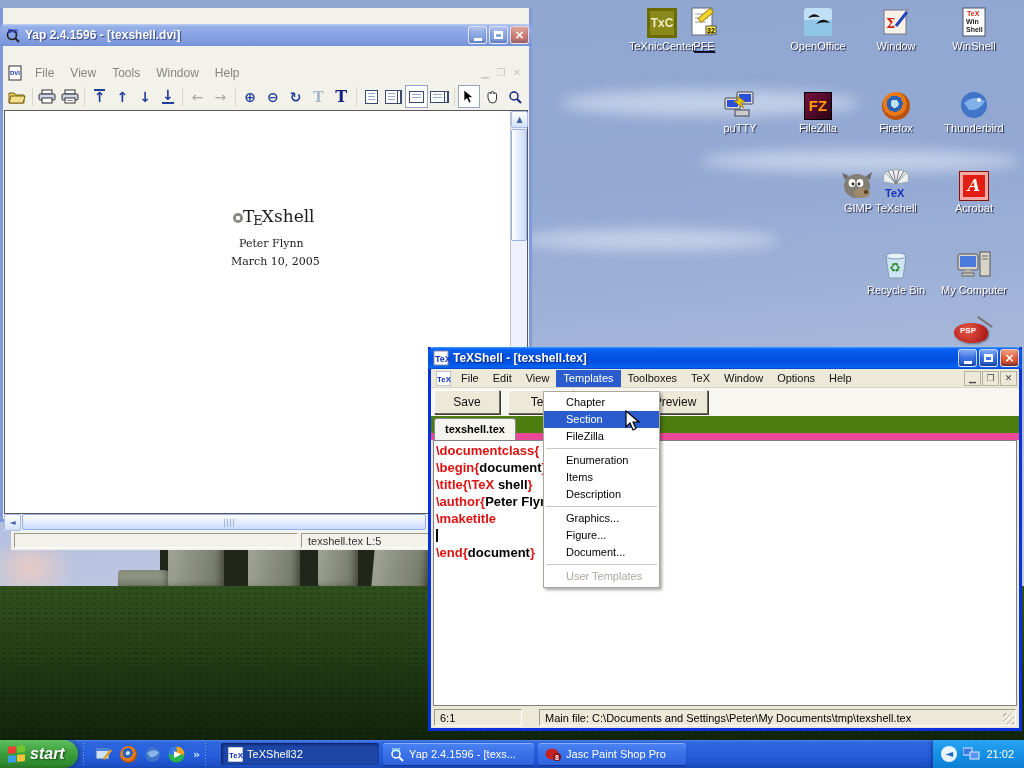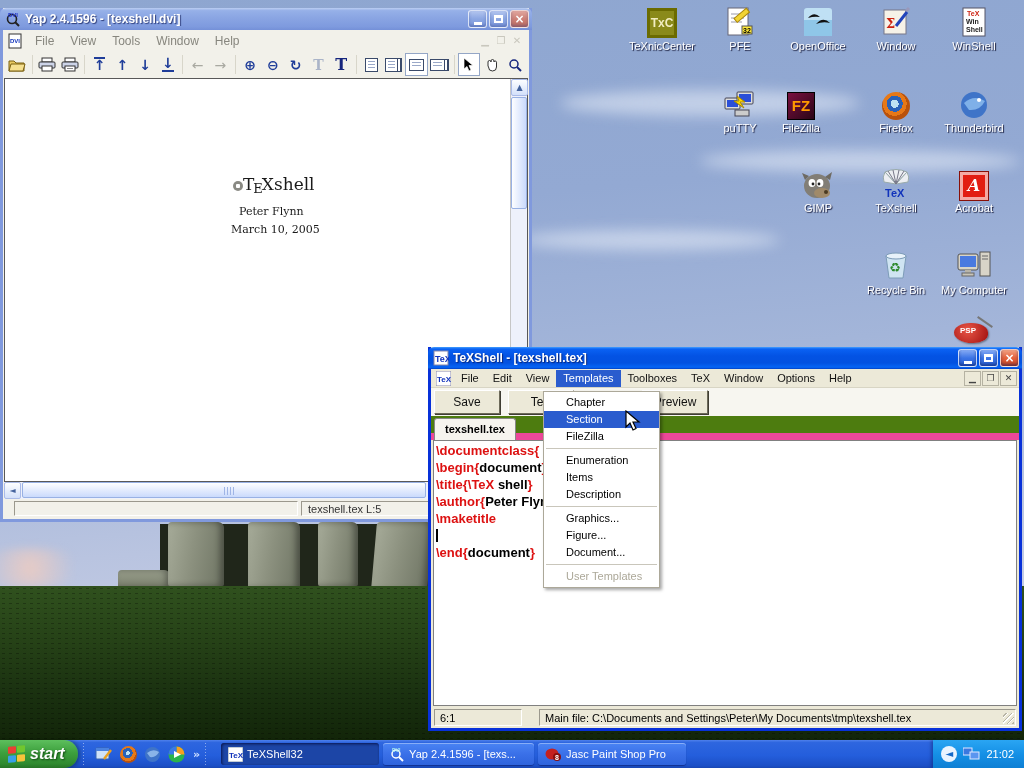--- a/index.html
+++ b/index.html
@@ -33,21 +33,21 @@
   .titlebar .ttext{flex:1;color:#fff;font-weight:bold;font-size:12px;white-space:nowrap;overflow:hidden;
     text-shadow:1px 1px 1px rgba(10,20,80,.7);padding-left:4px;}
   .wbtn{width:19px;height:18px;border-radius:3px;margin-left:2px;display:flex;align-items:center;justify-content:center;
     border:1px solid rgba(255,255,255,.7);color:#fff;font:bold 12px/1 "DejaVu Sans",sans-serif;}
   .g-min{width:8px;height:3px;background:#fff;margin-top:9px;}
   .g-max{width:9px;height:8px;border:2px solid #fff;border-top-width:3px;}
 
   
   .yap{left:0;top:8px;width:532px;height:514px;background:#f2f1ea;
     border:3px solid #8099dd;border-top:none;}
-  .yap .titlebar{margin:0 -3px;height:22px;
+  .yap .titlebar{margin:16px -3px;height:22px;
     background:linear-gradient(180deg,#bccef2 0%,#96b0e8 12%,#8aa5e3 45%,#7e9ade 85%,#7democratic 100%,#7490d8 100%);}
   .yap .wbtn{background:linear-gradient(180deg,#b3c5ee,#8ba6e2 50%,#7e99dd);box-shadow:inset 0 -2px 3px rgba(40,60,130,.35);}
   .yap .wbtn.close{background:linear-gradient(180deg,#e0a69e,#cd8177 50%,#bf6c60);}
   .yap-menubar{height:21px;display:flex;align-items:center;background:#f2f1ea;padding:0 4px;font-size:12px;color:#87867e;}
   .yap-menubar .mitem{padding:2px 8px;}
   .yap-menubar .mdi{margin-left:auto;display:flex;color:#c9c7bd;font:bold 10px/1 "DejaVu Sans",sans-serif;}
   .yap-menubar .mdi span{width:16px;text-align:center;}
   .yap-toolbar{height:27px;display:flex;align-items:center;background:#f2f1ea;padding:0 3px;}
   .tbtn{width:24px;height:23px;display:flex;align-items:center;justify-content:center;border:1px solid transparent;}
   .tbtn.pressed{background:#fff;border:1px solid #94a6c6;}
@@ -170,21 +170,21 @@
 
   <div id="desktop-icons">
       <div class="desk-icon" style="left: 624px; top: 4px;">
         <div class="art">
           <span class="mini">
             <span style="display:block;width:30px;height:30px;background:#8a8a1a;border:3px solid #6b6b00;color:#f2edc0;font:bold 12px/24px 'Liberation Sans',sans-serif;text-align:center;">TxC</span>
           </span>
         </div>
         <div class="lbl">TeXnicCenter</div>
       </div>
-      <div class="desk-icon" style="left: 702px; top: 4px;">
+      <div class="desk-icon" style="left: 666px; top: 4px; text-decoration: underline;">
         <div class="art">
           <span class="mini">
             <svg width="32" height="32">
               <rect x="4" y="2" width="20" height="27" fill="#fff" stroke="#667"></rect>
               <line x1="7" y1="8" x2="20" y2="8" stroke="#99a"></line>
               <line x1="7" y1="12" x2="20" y2="12" stroke="#99a"></line>
               <line x1="7" y1="16" x2="18" y2="16" stroke="#99a"></line>
               <rect x="12" y="6" width="16" height="5" fill="#f2d433" stroke="#a8860b" transform="rotate(-40 20 12)"></rect>
               <rect x="18" y="20" width="10" height="8" fill="#ffe93a" stroke="#555"></rect>
               <text x="19" y="27" font-size="7" font-weight="bold" fill="#000" font-family="Liberation Sans">32</text>
@@ -240,21 +240,21 @@
               <rect x="4" y="12" width="11" height="7" fill="#2b4fd8"></rect>
               <rect x="14" y="4" width="16" height="12" rx="1" fill="#ddd" stroke="#445"></rect>
               <rect x="16" y="6" width="12" height="8" fill="#2b4fd8"></rect>
               <rect x="12" y="22" width="14" height="6" fill="#ccc" stroke="#445"></rect>
               <polygon points="14,8 22,14 17,14 21,20 11,13 16,13" fill="#ffd800" stroke="#a80"></polygon>
             </svg>
           </span>
         </div>
         <div class="lbl">puTTY</div>
       </div>
-      <div class="desk-icon" style="left: 763px; top: 86px;">
+      <div class="desk-icon" style="left: 780px; top: 86px;">
         <div class="art">
           <span class="mini">
             <span style="display:block;width:28px;height:28px;background:linear-gradient(135deg,#7a1040,#2a0515);border:1px solid #000;color:#ff9900;font:bold 15px/26px 'Liberation Sans',sans-serif;text-align:center;">FZ</span>
           </span>
         </div>
         <div class="lbl">FileZilla</div>
       </div>
       <div class="desk-icon" style="left: 858px; top: 86px;">
         <div class="art">
           <span class="mini">
@@ -268,21 +268,21 @@
           <span class="mini">
             <svg width="30" height="30">
               <circle cx="15" cy="15" r="13" fill="#3f74c8"></circle>
               <path d="M5 13 q10 -9 21 -2 q-5 10 -16 9 z" fill="#7fb0e8"></path>
               <circle cx="20" cy="10" r="2" fill="#fff"></circle>
             </svg>
           </span>
         </div>
         <div class="lbl">Thunderbird</div>
       </div>
-      <div class="desk-icon" style="left: 780px; top: 166px;">
+      <div class="desk-icon" style="left: 820px; top: 166px;">
         <div class="art">
           <span class="mini">
             <svg width="34" height="30">
               <ellipse cx="16" cy="16" rx="13" ry="12" fill="#827e76"></ellipse>
               <path d="M4 10 l-3 -7 7 3 z" fill="#6e6a62"></path>
               <path d="M24 7 l7 -5 -2 8 z" fill="#6e6a62"></path>
               <ellipse cx="11" cy="13" rx="3.4" ry="4" fill="#fff"></ellipse>
               <ellipse cx="19" cy="13" rx="3.4" ry="4" fill="#fff"></ellipse>
               <circle cx="12" cy="14" r="1.4" fill="#222"></circle>
               <circle cx="18" cy="14" r="1.4" fill="#222"></circle>

